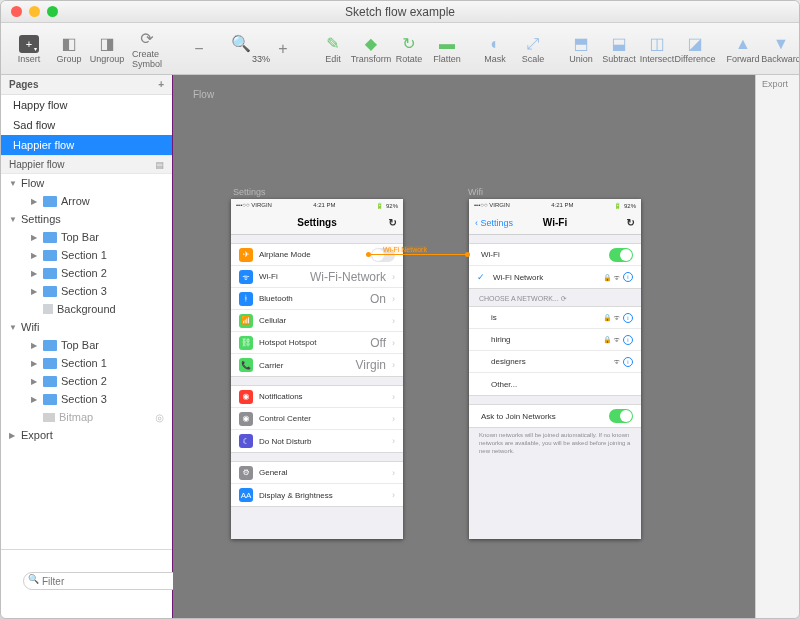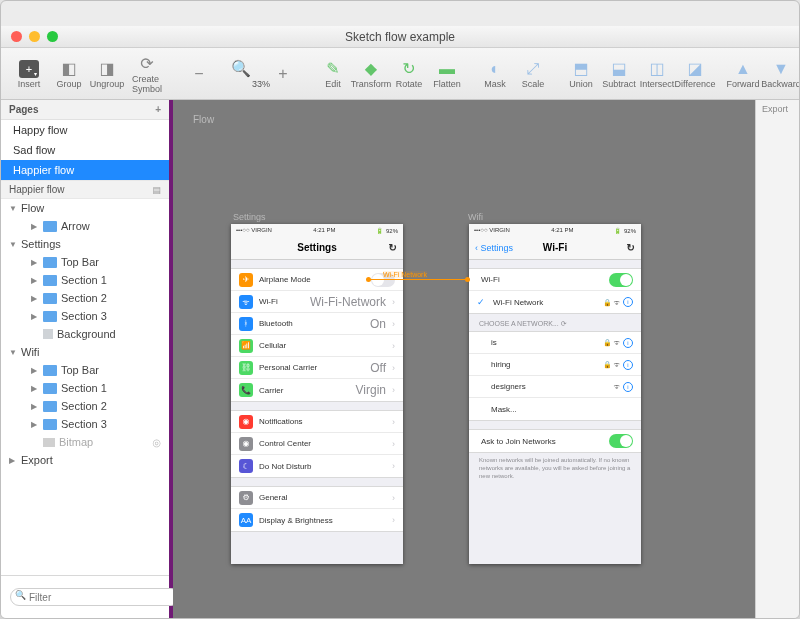--- a/index.html
+++ b/index.html
@@ -1,53 +1,53 @@
 <!DOCTYPE html>
 <html><head>
 <meta charset="utf-8">
 <style>
   * { box-sizing: border-box; margin: 0; padding: 0; font-family: -apple-system, "Helvetica Neue", Arial, sans-serif; }
   body { background:#ededed; }
   .window { width:800px; height:619px; background:#ececec; border:1px solid #bfbfbf; border-radius:6px; overflow:hidden; box-shadow:0 10px 30px rgba(0,0,0,.25); display:flex; flex-direction:column; position:relative; }
 
   
-  .titlebar { height:22px; background:linear-gradient(#f7f7f7,#e6e6e6); border-bottom:1px solid #cfcfcf; display:flex; align-items:center; position:relative;margin-top:25px; }
+  .titlebar { height:22px; background:linear-gradient(#f7f7f7,#e6e6e6); border-bottom:1px solid #cfcfcf; display:flex; align-items:center; position:relative; }
   .traffic { display:flex; gap:7px; margin-left:10px;}
   .light { width:11px;height:11px;border-radius:50%; }
   .red{background:#ff5f57;} .yel{background:#ffbd2e;} .grn{background:#28c940;}
   .title { position:absolute; left:0; right:0; text-align:center; font-size:12px; color:#4a4a4a; }
 
   
   .toolbar { height:52px; background:linear-gradient(#f6f6f6,#e8e8e8); border-bottom:1px solid #c7c7c7; display:flex; align-items:center; padding:0 8px; gap:2px;}
   .tb { display:flex; flex-direction:column; align-items:center; justify-content:center; min-width:40px; padding:2px 6px; font-size:9px; color:#666; cursor:default;}
   .tb .ic { width:20px; height:20px; display:flex;align-items:center;justify-content:center; font-size:16px; color:#888;}
   .tb.small{min-width:36px;}
   .sep { width:1px; height:34px; background:#d4d4d4; margin:0 4px; }
   .spacer{flex:1;}
   .zoom-lbl{font-size:9px;color:#555;margin-top:1px;margin-left:40px;}
   .addbtn{width:22px;height:18px;background:#555;border-radius:3px;color:#fff;display:flex;align-items:center;justify-content:center;font-size:11px;position:relative;}
   .addbtn:after{content:'▾';font-size:6px;position:absolute;right:2px;bottom:1px;color:#fff;}
 
   
   .main { flex:1; display:flex; overflow:hidden; }
-  .sidebar { width:172px; background:#fff; border-right:4px solid #701a75; display:flex; flex-direction:column; font-size:11px; }
+  .sidebar { width:172px; background:#fff; border-right:1px solid #701a75; display:flex; flex-direction:column; font-size:11px; }
   .section-hd { height:20px; background:#f2f2f2; border-bottom:1px solid #e1e1e1; display:flex;align-items:center;padding:0 8px;font-size:10px;font-weight:600;color:#555;justify-content:space-between;}
   .page { padding:4px 12px; color:#333; cursor:default;}
   .page.sel { background:#1f8aff; color:#fff; }
   .layerlist{ flex:1; overflow:auto;}
   .layer-hd{ height:19px; background:#f2f2f2;border-top:1px solid #e8e8e8;border-bottom:1px solid #e8e8e8;display:flex;align-items:center;padding:0 8px;font-size:10px;color:#555;justify-content:space-between;}
   .layer{ display:flex;align-items:center; height:18px; padding-left:8px; gap:4px; color:#444;}
   .tri{ width:8px; font-size:8px; color:#888;}
   .fold{ width:14px;height:11px;background:#5fa7ec;border-radius:1px;}
   .fold.grey{background:#cfd3d7;}
   .depth2{padding-left:30px;}
   .depth2b{padding-left:42px;}
   .bmp{width:12px;height:9px;background:#d0d0d0;}
   .eye{font-size:10px;color:#bdbdbd;margin-left:auto;margin-right:8px;}
-  .sb-bottom{border-top:1px solid #d8d8d8;padding:9px;display:flex;align-items:center;gap:12px;}
+  .sb-bottom{border-top:1px solid #d8d8d8;padding:22px;display:flex;align-items:flex-start;gap:12px;}
   .filter{flex:1;height:18px;border:1px solid #cfcfcf;border-radius:9px;font-size:10px;padding:0 18px;background:#fff;}
   .filter-wrap{position:relative;flex:1;}
   .filter-wrap:before{content:'🔍';position:absolute;left:5px;top:2px;font-size:9px;color:#aaa;}
   .mini-ic{font-size:11px;color:#5a9ff2;}
 
   .canvas { flex:1; background:#7c7c7c; position:relative; overflow:hidden;}
   .flow-label{position:absolute;top:14px;left:20px;font-size:10px;color:#bcbcbc;}
   .artlabel{position:absolute;font-size:9px;color:#b8b8b8;}
   .artboard{ position:absolute; width:172px; height:340px; background:#efeff4; box-shadow:0 1px 4px rgba(0,0,0,.5);}
   .statusbar{height:12px;background:#f7f7f7;display:flex;align-items:center;padding:0 5px;font-size:6px;color:#333;justify-content:space-between;}
@@ -314,21 +314,21 @@
               <span class="chev">›</span>
             </div>
           <div class="row">
               <div class="icn gn">📶</div>
               <span>Cellular</span>
               <span class="val"></span>
               <span class="chev">›</span>
             </div>
           <div class="row">
               <div class="icn gn">⛓</div>
-              <span>Personal Carrier</span>
+              <span>Hotspot Hotspot</span>
               <span class="val">Off</span>
               <span class="chev">›</span>
             </div>
           <div class="row">
               <div class="icn gn">📞</div>
               <span>Carrier</span>
               <span class="val">Virgin</span>
               <span class="chev">›</span>
             </div>
         </div>
@@ -398,21 +398,21 @@
             </div>
           <div class="row">
               <span style="margin-left:14px">hiring</span>
               <span class="lockwifi">🔒 ᯤ <span class="info">i</span></span>
             </div>
           <div class="row">
               <span style="margin-left:14px">designers</span>
               <span class="lockwifi">ᯤ <span class="info">i</span></span>
             </div>
           <div class="row">
-              <span style="margin-left:14px">Mask...</span>
+              <span style="margin-left:14px">Other...</span>
             </div>
         </div>
         <div class="group">
           <div class="row">
               <span style="margin-left:4px">Ask to Join Networks</span>
               <div class="toggle"></div>
             </div>
         </div>
         <div class="hint">Known networks will be joined automatically. If no known networks are available, you will be asked before joining a new network.</div>
       </div>

